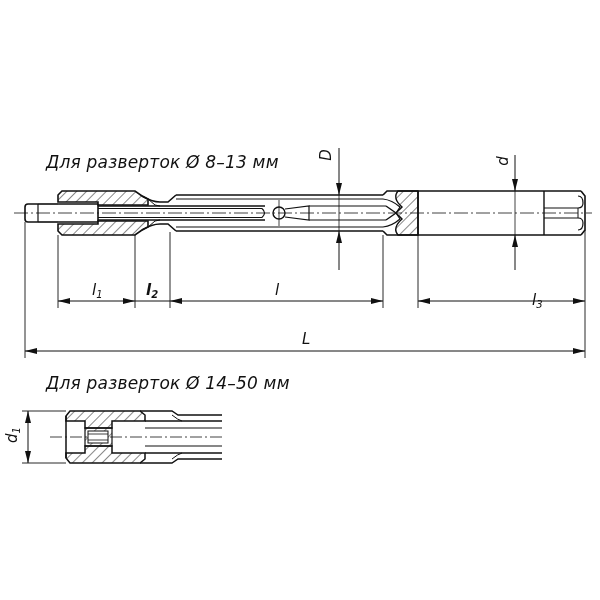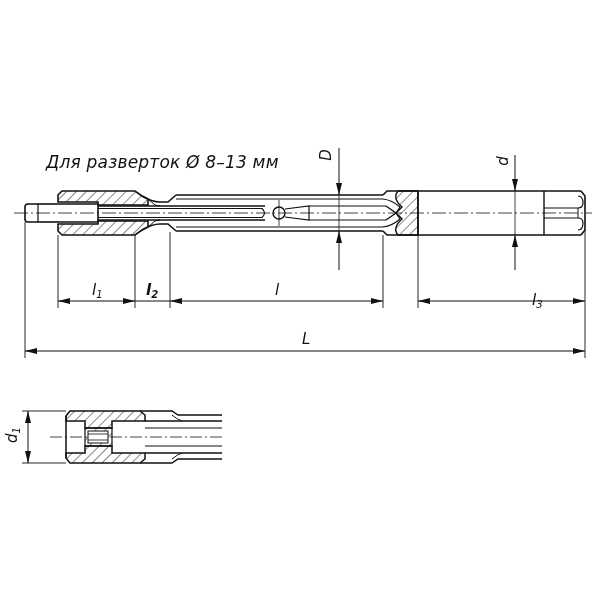--- a/index.html
+++ b/index.html
@@ -128,20 +128,21 @@
       <path d="M172,415 Q178,420 182,421" stroke-width="1"></path>
       <path d="M172,459 Q178,454 182,453" stroke-width="1"></path>
 
       <line x1="22" y1="411" x2="66" y2="411" stroke-width="0.9"></line>
       <line x1="22" y1="463" x2="66" y2="463" stroke-width="0.9"></line>
       <line x1="28" y1="411" x2="28" y2="463" stroke-width="1" marker-start="url(#arr)" marker-end="url(#arr)"></line>
     </g>
   </svg>
 
   <div class="lbl caption" style="left:46px;top:152px;">Для разверток Ø 8–13 мм</div>
+  <div class="lbl caption" style="left:46px;top:373px;">Для разверток Ø 14–50 мм</div>
 
   <div class="lbl dim" style="left:320px;top:146px;transform:rotate(-90deg);">D</div>
   <div class="lbl dim" style="left:498px;top:152px;transform:rotate(-90deg);">d</div>
 
   <div class="lbl dim" style="left:92px;top:281px;"><span>l</span><span class="sub">1</span></div>
   <div class="lbl dim" style="left:146px;top:281px;font-weight:bold;"><span>l</span><span class="sub">2</span></div>
   <div class="lbl dim" style="left:275px;top:281px;">l</div>
   <div class="lbl dim" style="left:496px;top:291px;margin-left:36px;"><span>l</span><span class="sub">3</span></div>
   <div class="lbl dim" style="left:302px;top:330px;">L</div>
 

